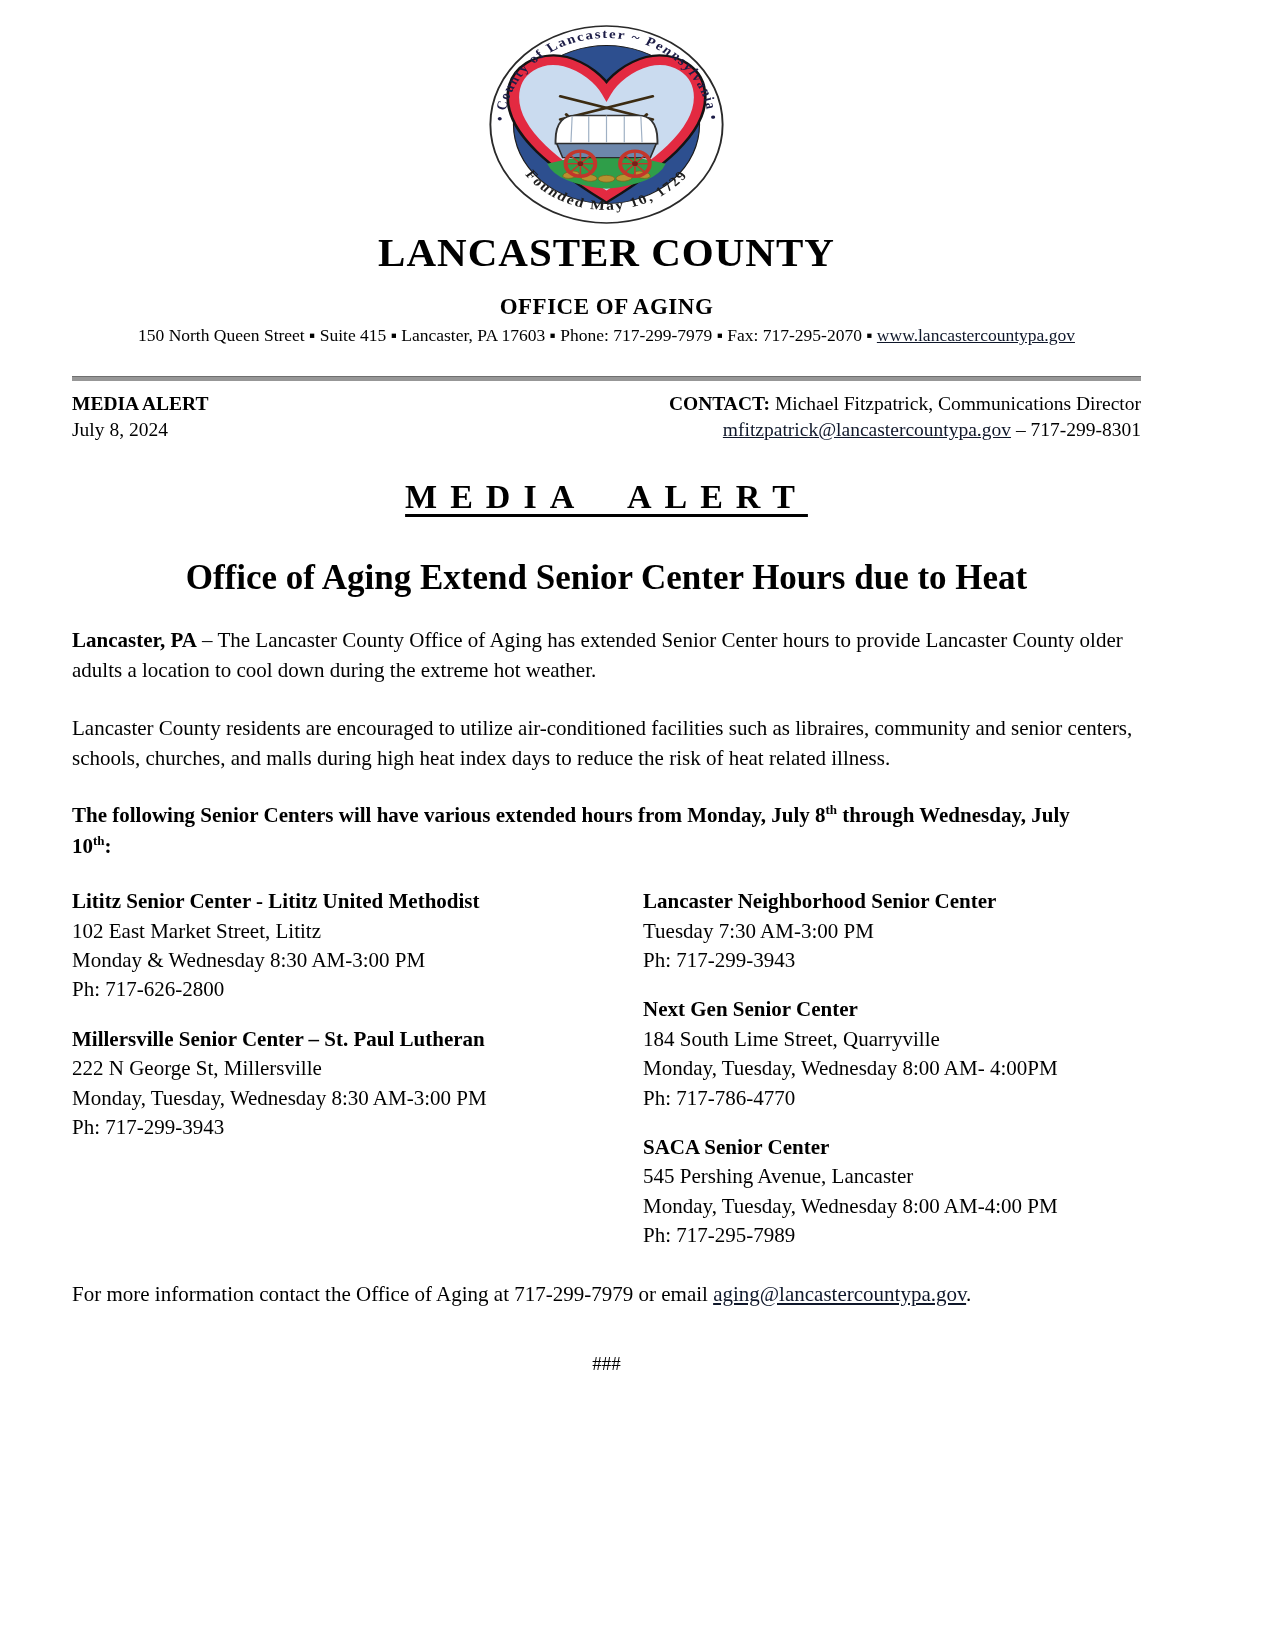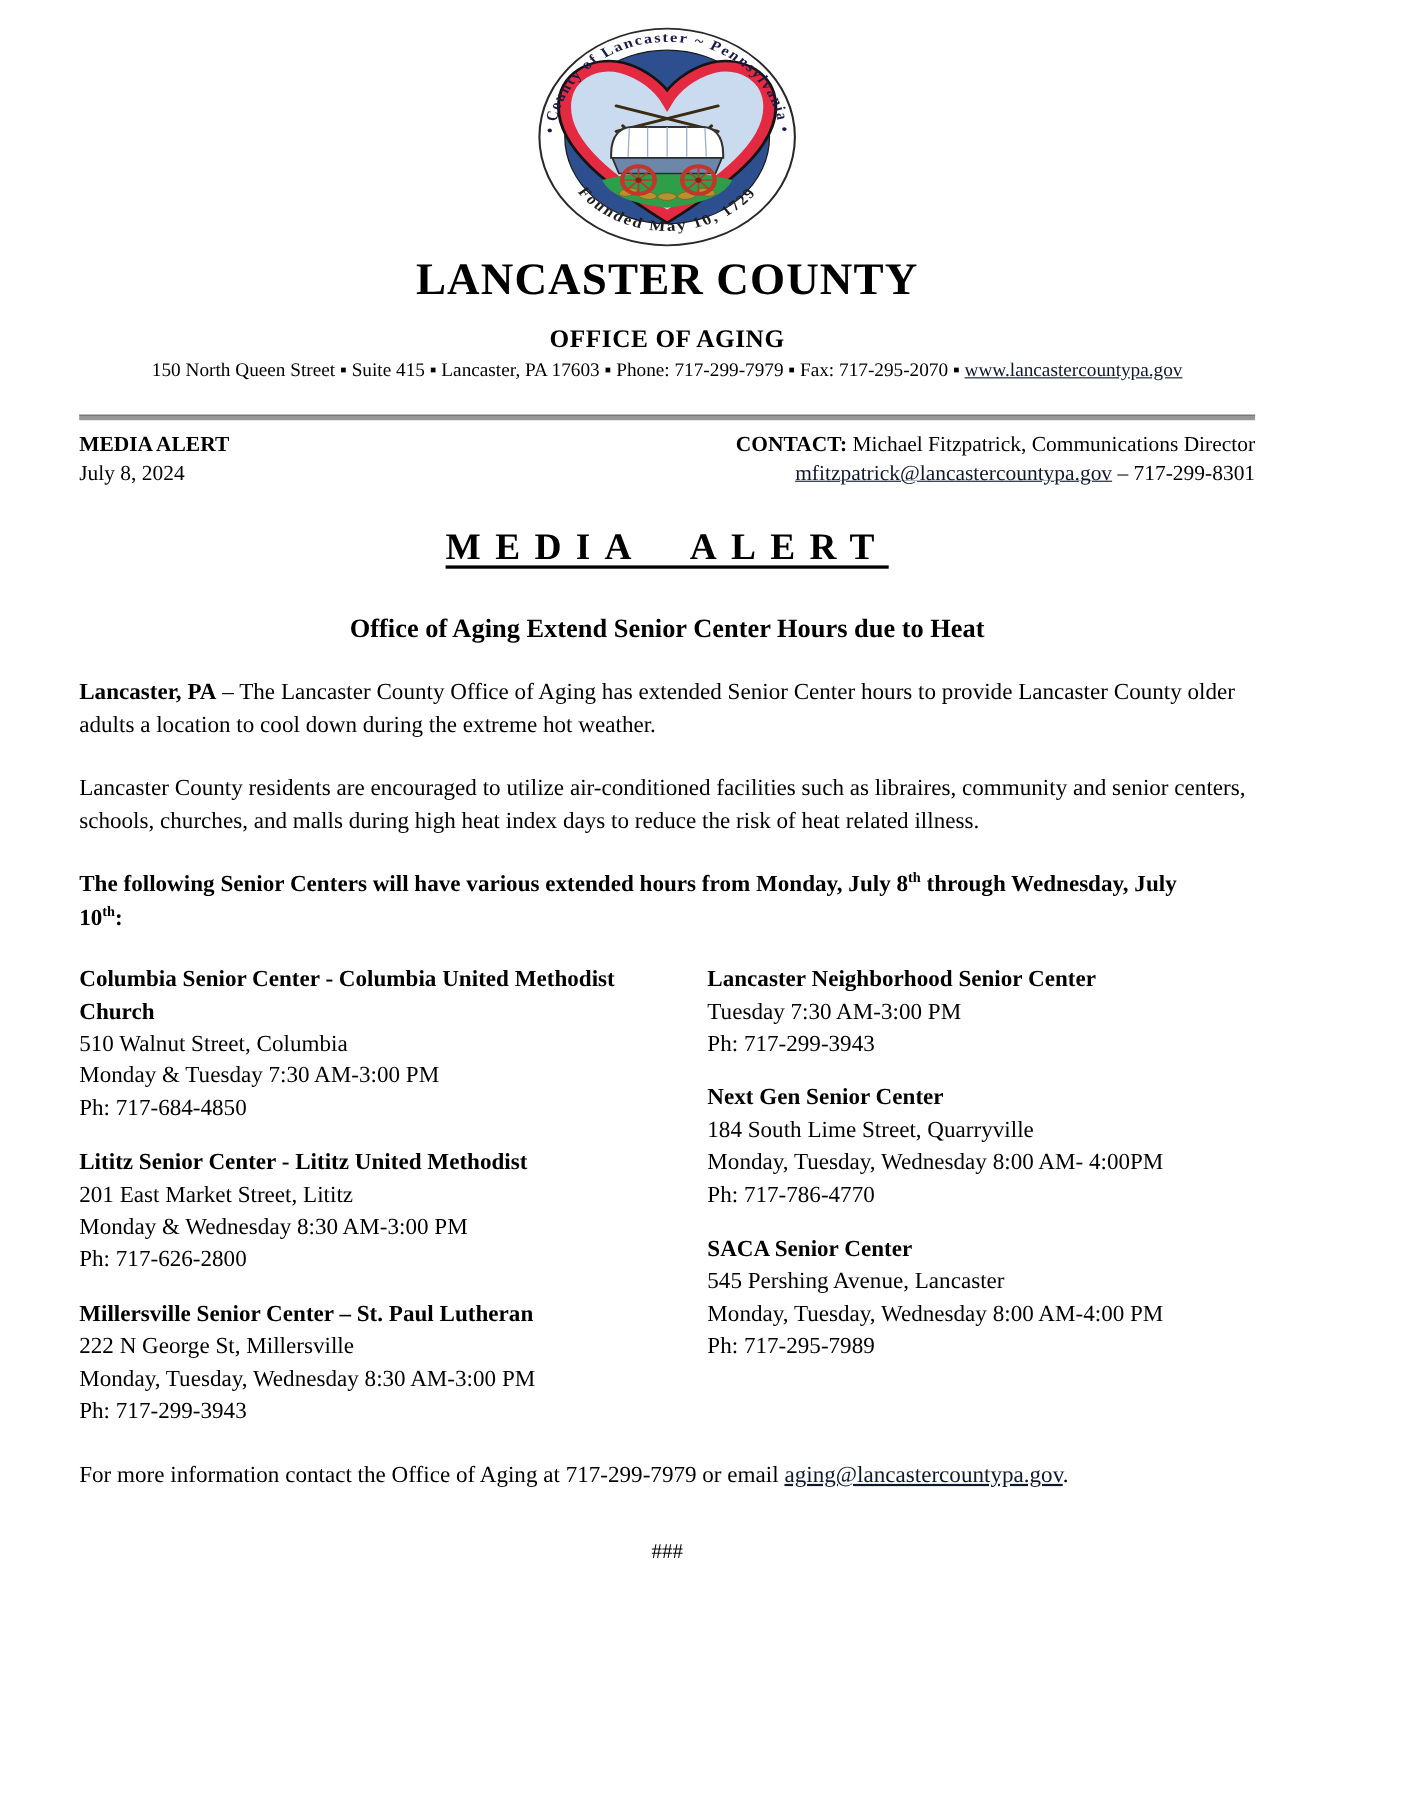--- a/index.html
+++ b/index.html
@@ -19,21 +19,21 @@
   .rule{height:4px;background:#979797;border-top:1px solid #6f6f6f;margin:30px 0 10px 0;}
   .meta{display:flex;justify-content:space-between;font-size:19.5px;line-height:1.35;}
   .meta-left{text-align:left;}
   .meta-right{text-align:right;}
   .b{font-weight:bold;}
 
   
   .alert-title{text-align:center;margin-top:34px;font-size:34px;font-weight:bold;}
   .alert-title span{letter-spacing:13px;word-spacing:22px;text-decoration:underline;
                     text-decoration-thickness:2.5px;text-underline-offset:6px;}
-  .headline{text-align:center;margin-top:42px;font-size:24px;font-weight:bold;}
+  .headline{text-align:center;margin-top:42px;font-size:35px;font-weight:bold;}
 
   
   .para{font-size:21px;line-height:1.45;margin-top:27px;}
   .intro{font-size:21px;line-height:1.45;margin-top:27px;font-weight:bold;max-width:1010px;}
   sup{font-size:.62em;vertical-align:super;line-height:0;}
 
   
   .columns{display:flex;margin-top:26px;}
   .col-left{width:545px;flex:none;}
   .col-right{width:524px;flex:none;margin-left:26px;}
@@ -129,31 +129,25 @@
 
   <p class="para"><span class="b">Lancaster, PA</span><span> – The Lancaster County Office of Aging has extended Senior Center hours to provide Lancaster County older adults a location to cool down during the extreme hot weather.</span></p>
 
   <p class="para">Lancaster County residents are encouraged to utilize air-conditioned facilities such as libraires, community and senior centers, schools, churches, and malls during high heat index days to reduce the risk of heat related illness.</p>
 
   <p class="intro"><span>The following Senior Centers will have various extended hours from Monday, July 8</span><sup>th</sup><span> through Wednesday, July 10</span><sup>th</sup><span>:</span></p>
 
   <div class="columns">
     <div class="col-left">
 
-      <div class="center">
-        <div class="name">Columbia Senior Center - Columbia United Methodist Church</div>
-        <div>510 Walnut Street, Columbia</div>
-        <div>Monday &amp; Tuesday 7:30 AM-3:00 PM</div>
-        <div>Ph: 717-684-4850</div>
-      </div>
 
 
       <div class="center">
         <div class="name">Lititz Senior Center - Lititz United Methodist</div>
-        <div>201 East Market Street, Lititz</div>
+        <div>102 East Market Street, Lititz</div>
         <div>Monday &amp; Wednesday 8:30 AM-3:00 PM</div>
         <div>Ph: 717-626-2800</div>
       </div>
 
       <div class="center">
         <div class="name">Millersville Senior Center – St. Paul Lutheran</div>
         <div>222 N George St, Millersville</div>
         <div>Monday, Tuesday, Wednesday 8:30 AM-3:00 PM</div>
         <div>Ph: 717-299-3943</div>
       </div>

